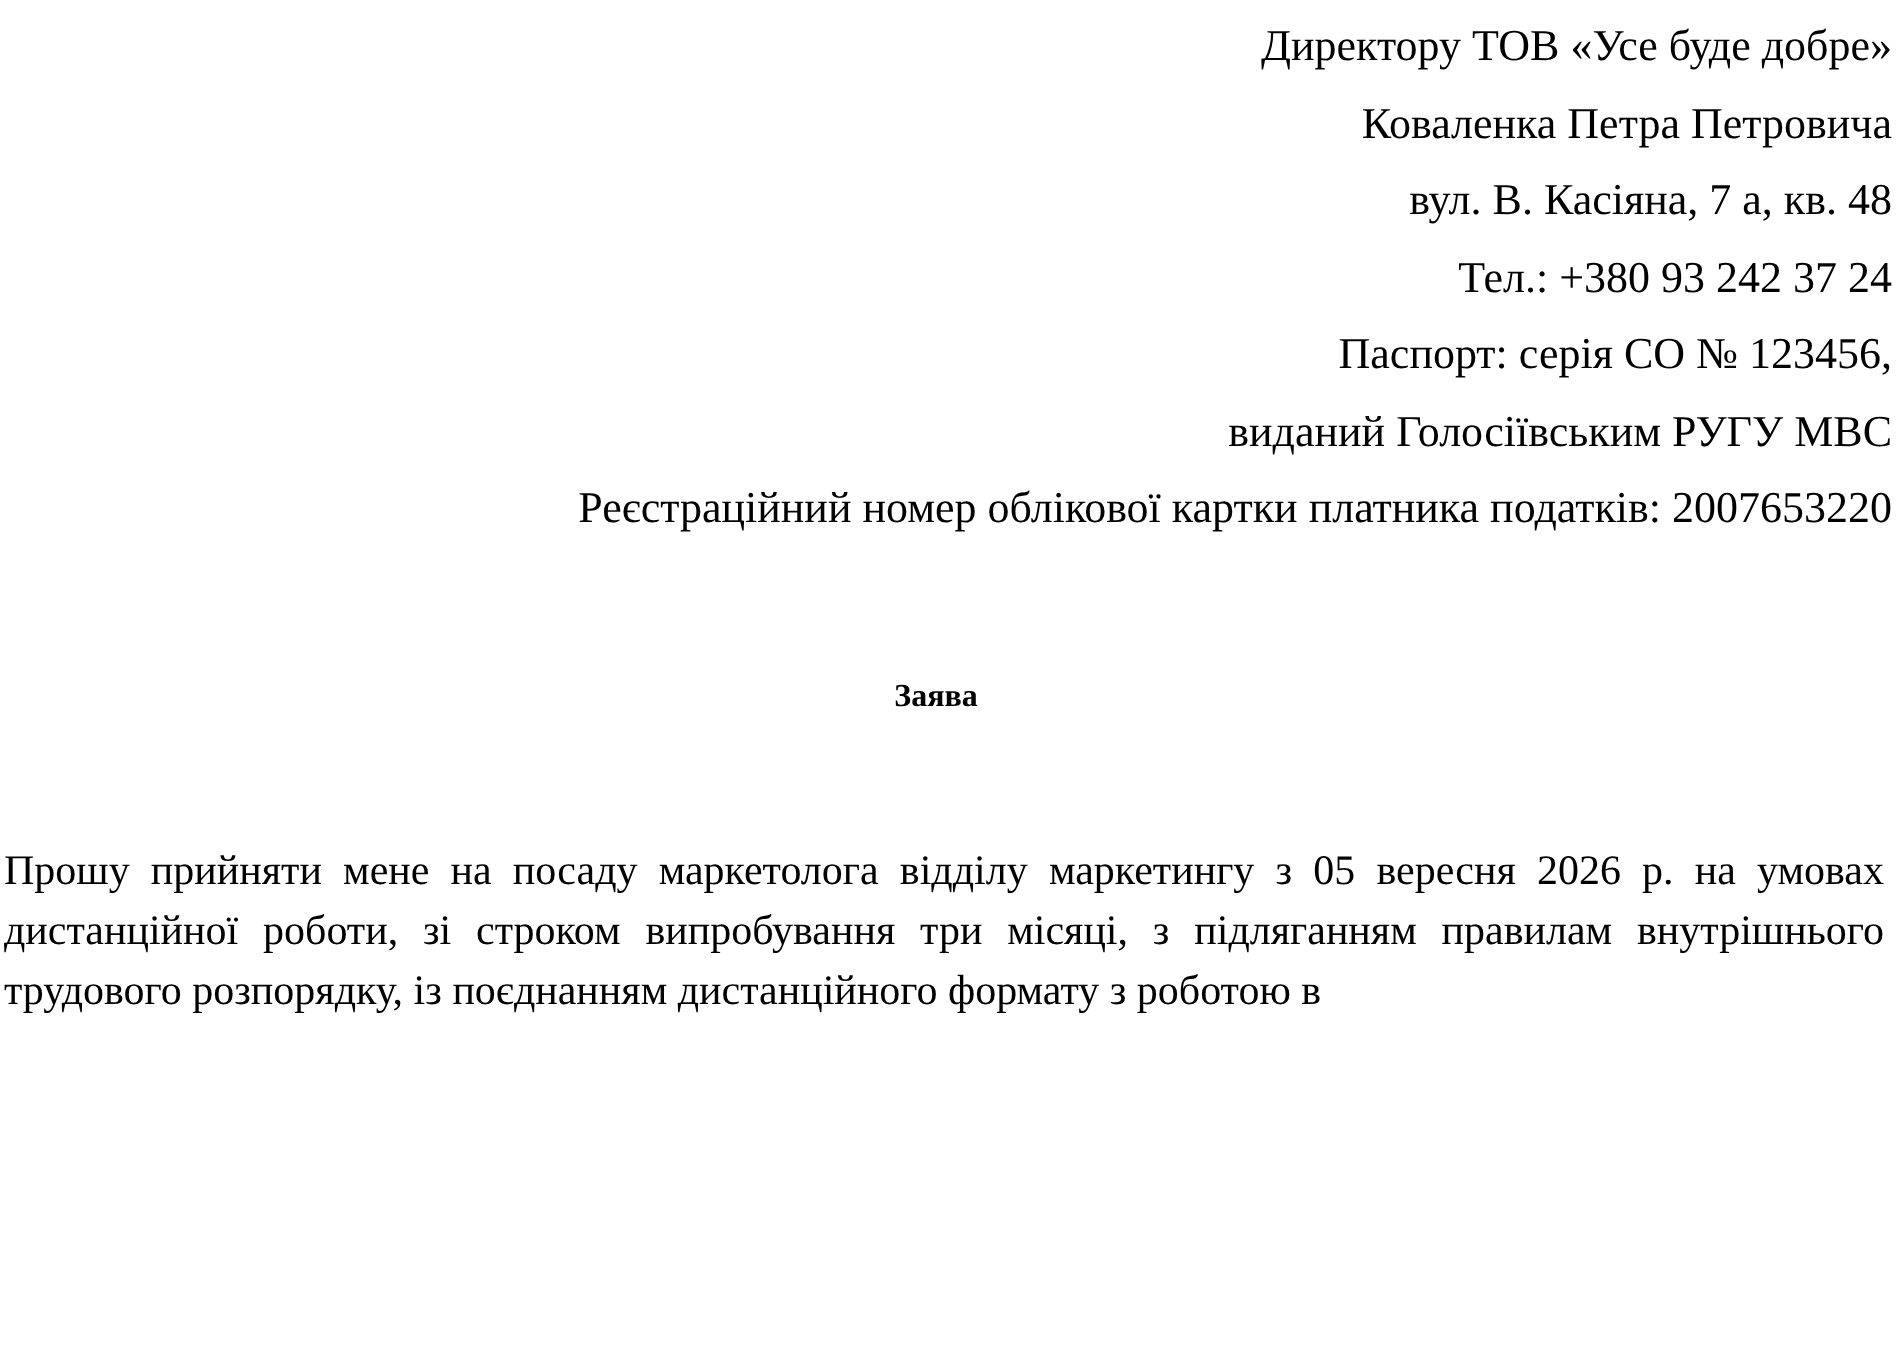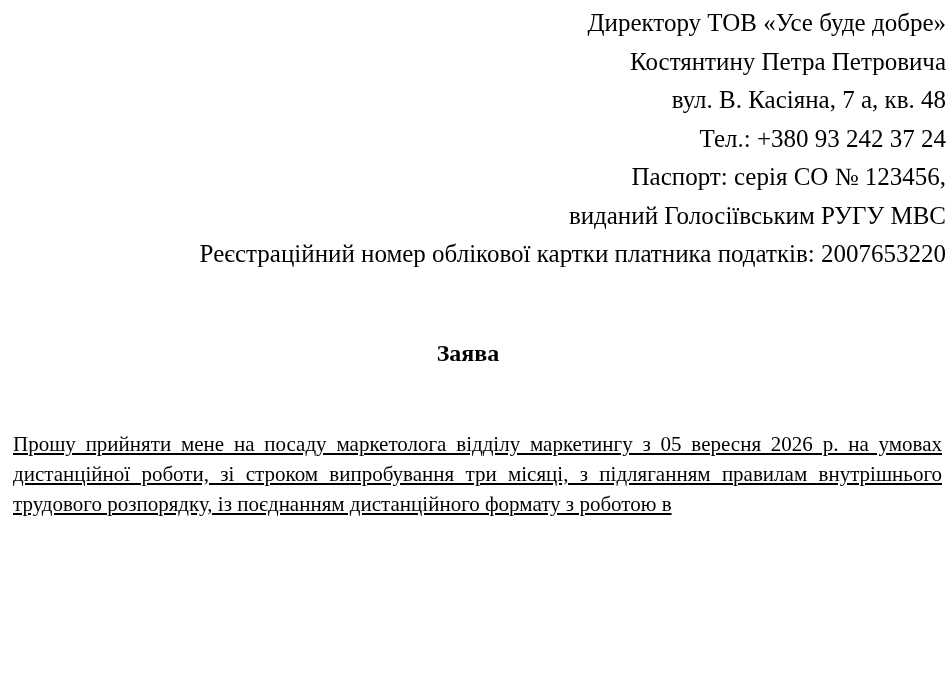--- a/index.html
+++ b/index.html
@@ -16,56 +16,55 @@
   }
   .page {
     width: 952px;
     height: 681px;
     box-sizing: border-box;
     padding: 0 6px 0 0;
     position: relative;
   }
   .addressee {
     text-align: right;
-    font-size: 25px;
+    font-size: 22px;
     line-height: 38.5px;
     padding-top: 4px;
   }
   .addressee .line {
     white-space: nowrap;
   }
   .title {
     text-align: center;
     font-weight: bold;
-    font-size: 24px;
+    font-size: 16px;
     margin-top: 66px;
     margin-right: 10px;
   }
   .body-text {
     margin-top: 62px;
     font-size: 21px;
     line-height: 30px;
     text-align: justify;
-    padding-left: 13px;
+    padding-left: 2px;
     padding-right: 4px;
     hyphens: none;
-    text-decoration: underline;
   }
   .body-text p {
     margin: 0;
   }
 </style>
 </head>
 <body>
 
 <div class="page">
 
   <div class="addressee">
     <div class="line">Директору ТОВ «Усе буде добре»</div>
-    <div class="line">Костянтину Петра Петровича</div>
+    <div class="line">Коваленка Петра Петровича</div>
     <div class="line">вул. В. Касіяна, 7 а, кв. 48</div>
     <div class="line">Тел.: +380 93 242 37 24</div>
     <div class="line">Паспорт: серія СО № 123456,</div>
     <div class="line">виданий Голосіївським РУГУ МВС</div>
     <div class="line">Реєстраційний номер облікової картки платника податків: 2007653220</div>
   </div>
 
   <div class="title">Заява</div>
 
   <div class="body-text">

